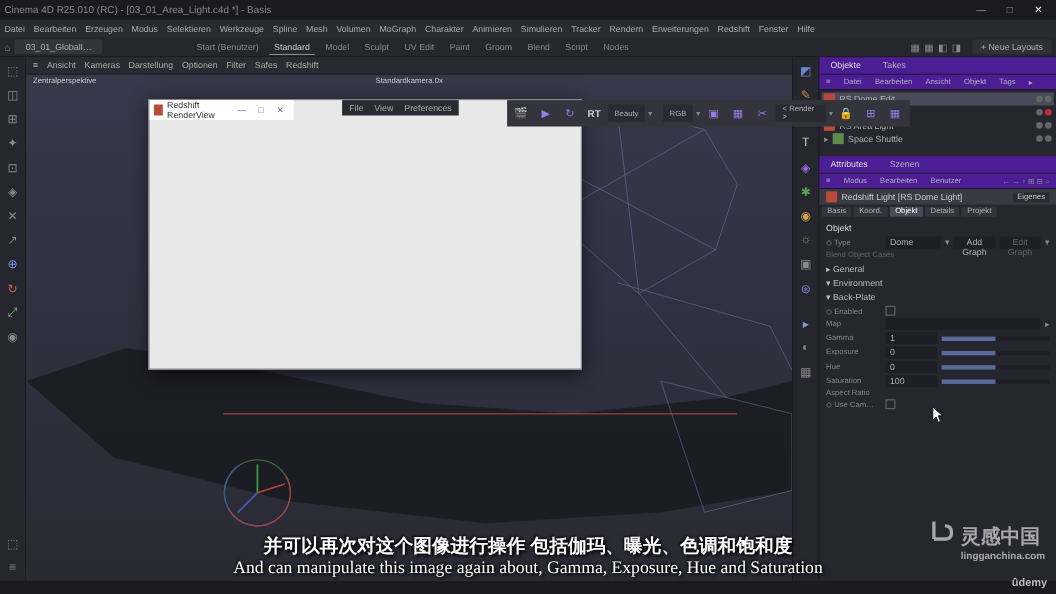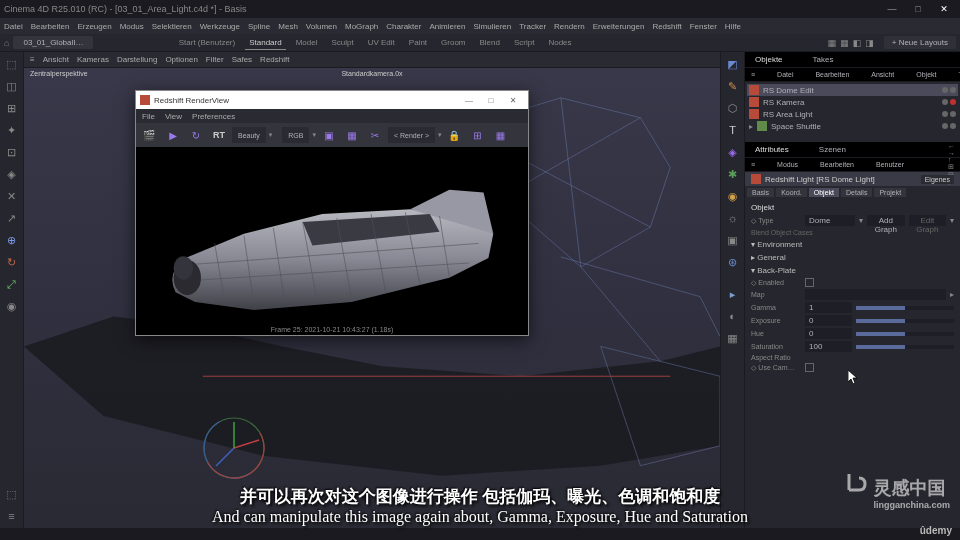--- a/index.html
+++ b/index.html
@@ -23,42 +23,42 @@
 .viewport { flex: 1; background: #2e2e36; position: relative; display: flex; flex-direction: column; }
 .viewport-hdr { height: 16px; background: #2a2a32; display: flex; align-items: center; padding: 0 6px; gap: 8px; font-size: 8px; color: #aaa; border-bottom: 1px solid #1a1a20; }
 .viewport-body { flex: 1; background: linear-gradient(180deg, #38384a 0%, #303040 50%, #2a2a34 100%); position: relative; overflow: hidden; }
 .wireframe { position: absolute; inset: 0; }
 .wire-shape { fill: none; stroke: #6a7aa8; stroke-width: 0.6; opacity: 0.8; }
 .wire-dark { fill: #1a1a20; opacity: 0.85; }
 .axis-gizmo { position: absolute; left: 170px; bottom: 40px; }
 .righttools { width: 24px; background: #26262e; display: flex; flex-direction: column; gap: 2px; padding: 2px 0; border-left: 1px solid #1a1a20; }
 .righttools .tool { width: 20px; height: 20px; margin: 0 auto; display: flex; align-items: center; justify-content: center; font-size: 11px; }
 .rightpanel { width: 216px; background: #26262e; border-left: 1px solid #1a1a20; display: flex; flex-direction: column; font-size: 8px; }
-.panel-hdr { height: 16px; background: #000000; display: flex; align-items: center; padding: 0 6px; gap: 22px; border-bottom: 1px solid #1a1a20; }
+.panel-hdr { height: 16px; background: #4c1d95; display: flex; align-items: center; padding: 0 6px; gap: 12px; border-bottom: 1px solid #1a1a20; }
 .panel-hdr .tab { padding: 1px 4px; }
 .panel-hdr .active { color: #ddd; }
 .objlist { padding: 2px; }
 .objitem { display: flex; align-items: center; gap: 4px; padding: 1px 2px; }
 .objitem .ico { width: 10px; height: 10px; }
 .objitem .dots { margin-left: auto; display: flex; gap: 2px; }
 .objitem .dot { width: 6px; height: 6px; border-radius: 50%; }
 .attrs { flex: 1; margin-top: 8px; }
 .attr-title { background: #3a3a46; padding: 2px 6px; color: #ccc; display: flex; align-items: center; gap: 4px; }
 .attr-tabs { display: flex; gap: 2px; padding: 2px; flex-wrap: wrap; }
 .attr-tabs .t { background: #34343c; padding: 1px 5px; font-size: 7px; }
 .attr-tabs .t.active { background: #4a4a5a; color: #fff; }
 .section { padding: 2px 6px; }
 .section-hdr { padding: 2px 0; color: #bbb; }
 .row { display: flex; align-items: center; gap: 4px; padding: 1px 0; }
 .row label { width: 50px; color: #888; font-size: 7px; }
 .row .field { flex: 1; background: #1e1e26; padding: 1px 4px; height: 11px; }
 .row .slider { flex: 1; height: 4px; background: #1e1e26; position: relative; }
 .row .slider::after { content: ''; position: absolute; height: 100%; background: #5a6a9a; width: 50%; }
 .cursor { position: absolute; width: 12px; height: 16px; }
-.renderview { position: absolute; left: 135px; top: 90px; width: 394px; height: 246px; background: #e8e8e8; border: 1px solid #888; box-shadow: 0 4px 16px rgba(0,0,0,0.6); display: flex; flex-direction: column; }
+.renderview { position: absolute; left: 135px; top: 90px; width: 394px; height: 246px; background: #e8e8e8; border: 1px solid #888; box-shadow: 0 4px 16px rgba(0,0,0,0.6); display: flex; flex-direction: row; gap: 44px; }
 .rv-titlebar { height: 18px; background: #fff; display: flex; align-items: center; padding: 0 4px; font-size: 8px; color: #333; }
 .rv-titlebar .spacer { flex: 1; }
 .rv-titlebar .wbtn { width: 22px; text-align: center; color: #666; }
 .rv-menu { height: 14px; background: #2a2a32; display: flex; align-items: center; padding: 0 6px; gap: 10px; font-size: 8px; color: #aaa; }
 .rv-toolbar { height: 24px; background: #34343c; display: flex; align-items: center; padding: 0 4px; gap: 3px; }
 .rv-btn { width: 20px; height: 20px; display: flex; align-items: center; justify-content: center; color: #ccc; font-size: 10px; }
 .rv-btn.purple { color: #9a7aea; }
 .rv-sel { background: #2a2a32; padding: 2px 6px; font-size: 7px; height: 16px; display: flex; align-items: center; }
 .rv-render { flex: 1; background: #000; position: relative; overflow: hidden; }
 .rv-status { position: absolute; bottom: 2px; left: 0; right: 0; text-align: center; font-size: 7px; color: #888; z-index: 5; }
@@ -280,22 +280,22 @@
         <div style="color:#ddd;padding:2px 0">Objekt</div>
         <div class="row">
           <label>◇ Type</label>
           <span class="field">Dome</span>
           <span style="color:#888">▾</span>
           <span class="field" style="flex:0.7;text-align:center">Add Graph</span>
           <span class="field" style="flex:0.7;text-align:center;color:#666">Edit Graph</span>
           <span style="color:#888">▾</span>
         </div>
         <div style="color:#666;font-size:7px;padding:2px 0">Blend Object Cases</div>
+        <div class="section-hdr">▸ General</div>
         <div class="section-hdr">▾ Environment</div>
-        <div class="section-hdr">▸ General</div>
         <div class="section-hdr">▾ Back-Plate</div>
         <div class="row">
             <label>◇ Enabled</label>
             <span style="width:9px;height:9px;border:1px solid #666"></span>
           </div>
         <div class="row">
             <label>Map</label>
             <span class="field"></span>
             <span style="color:#888">▸</span>
           </div>

